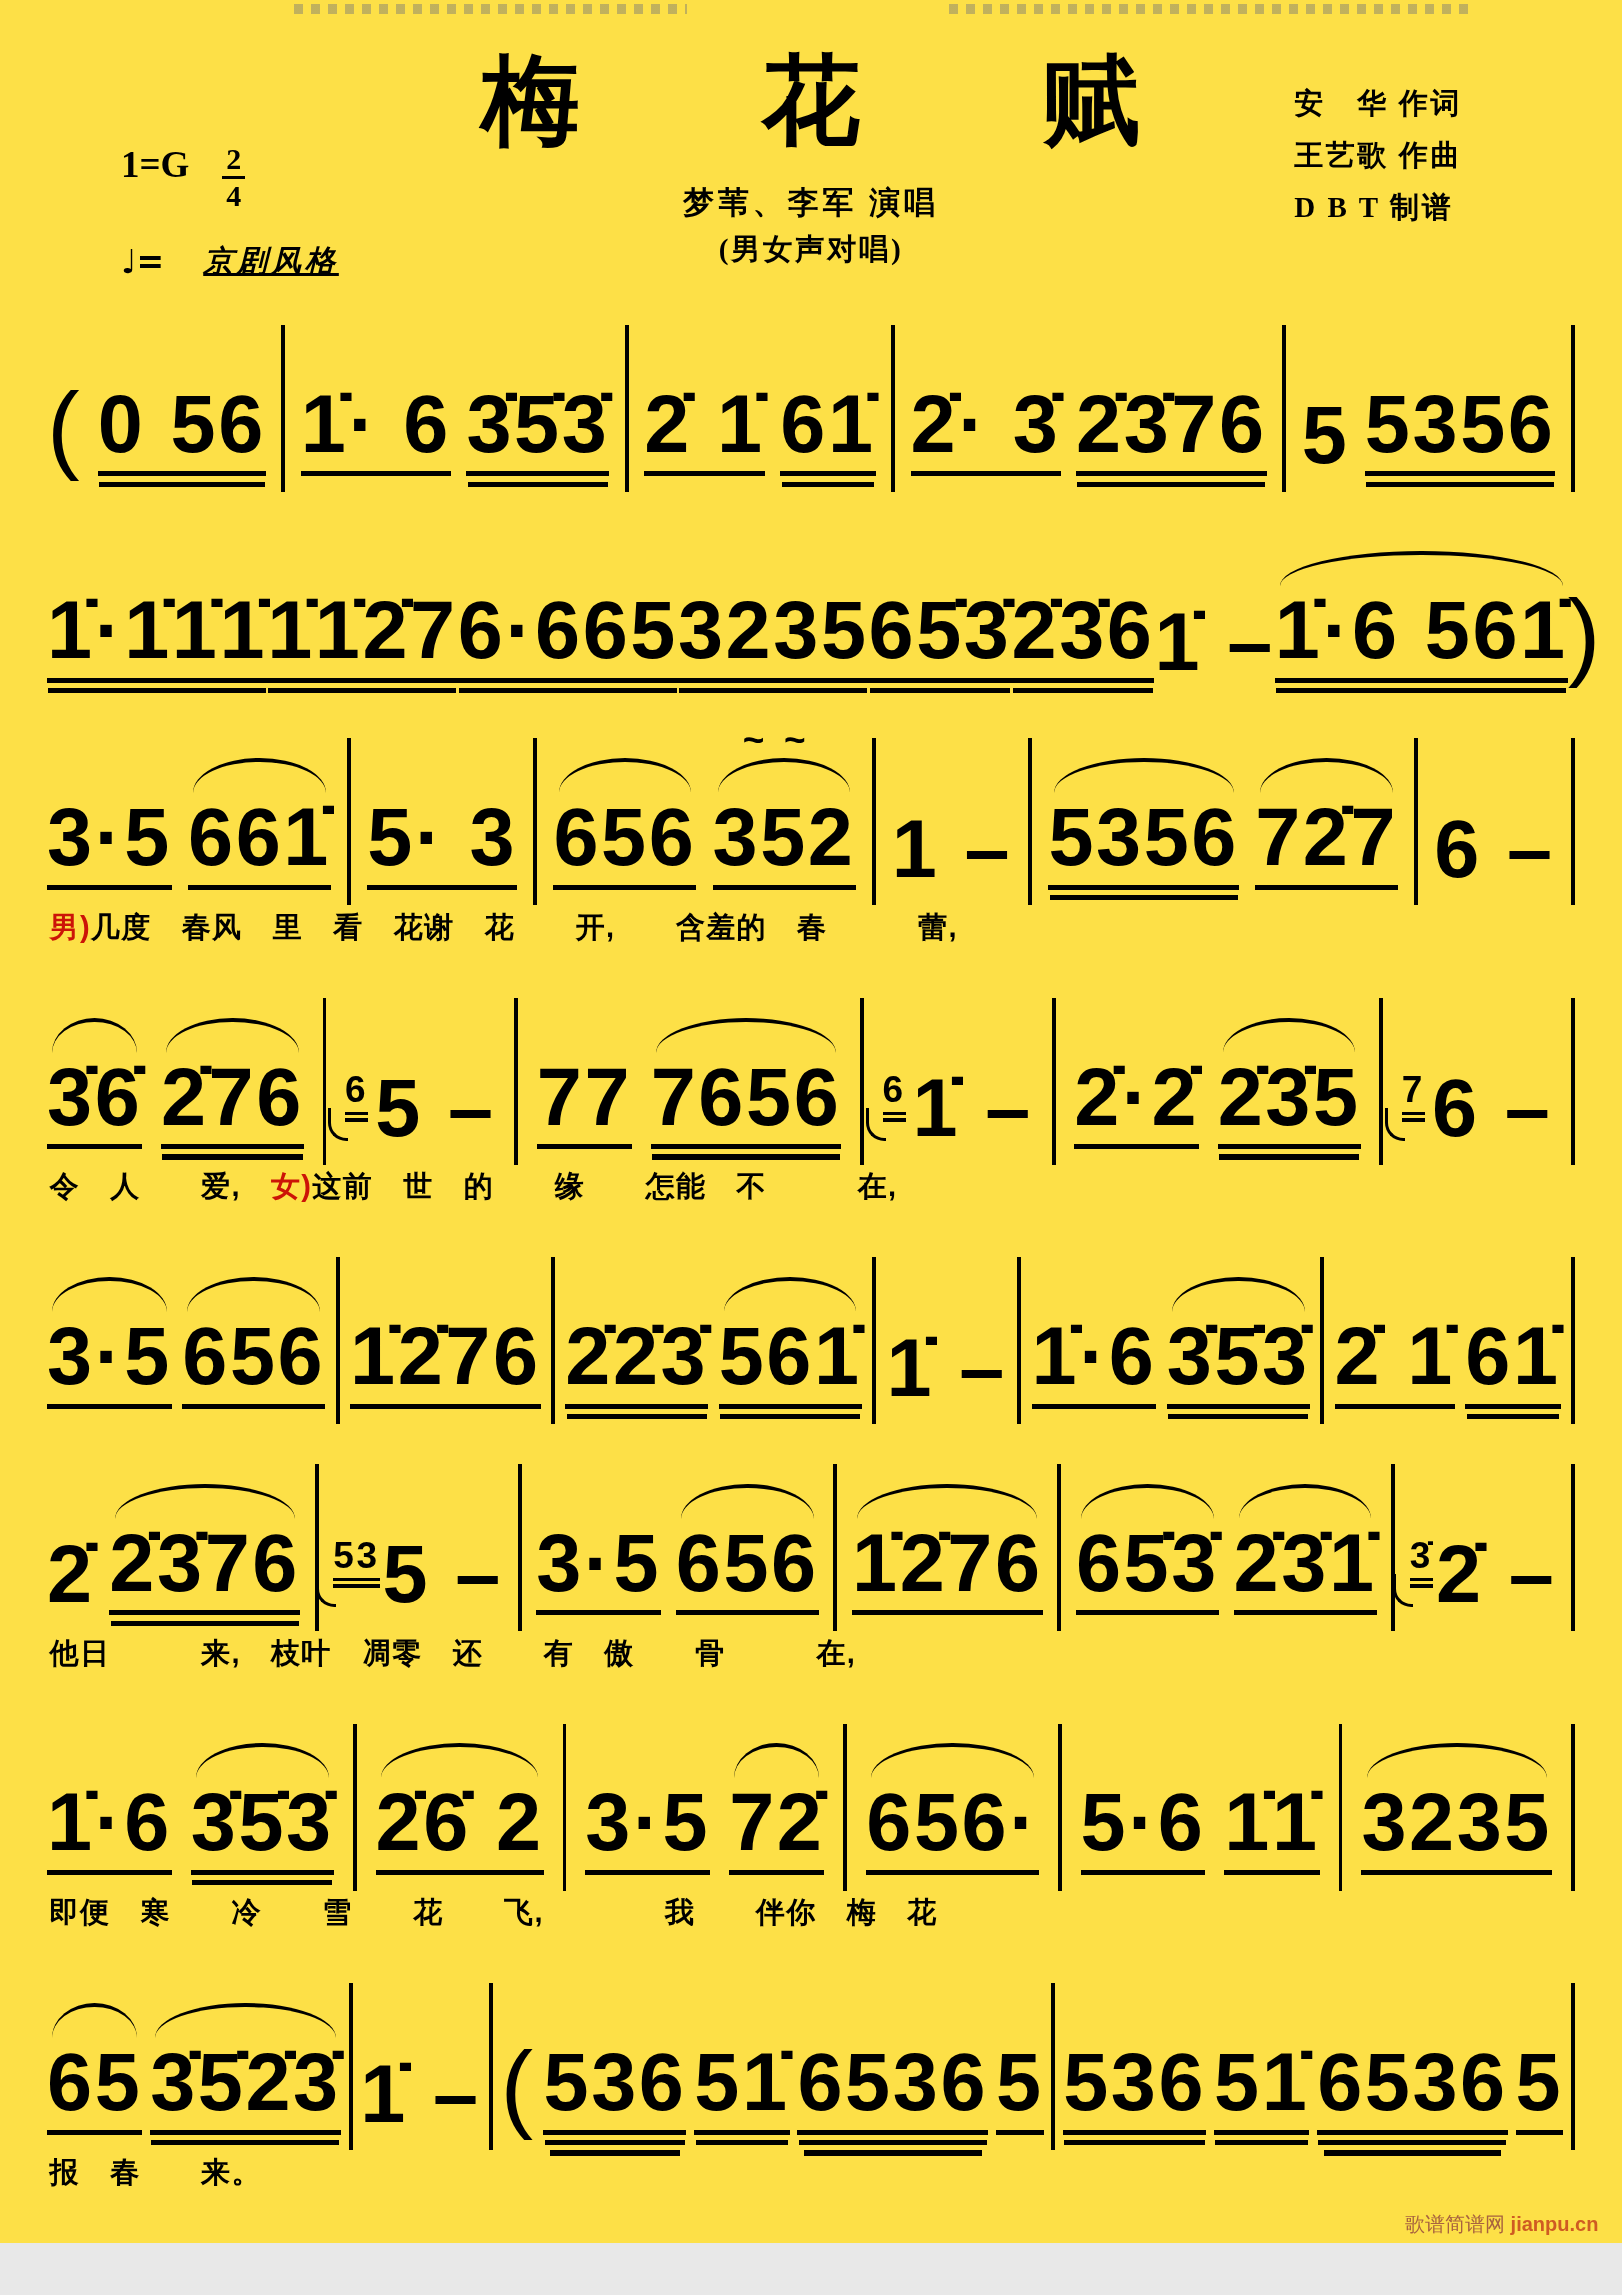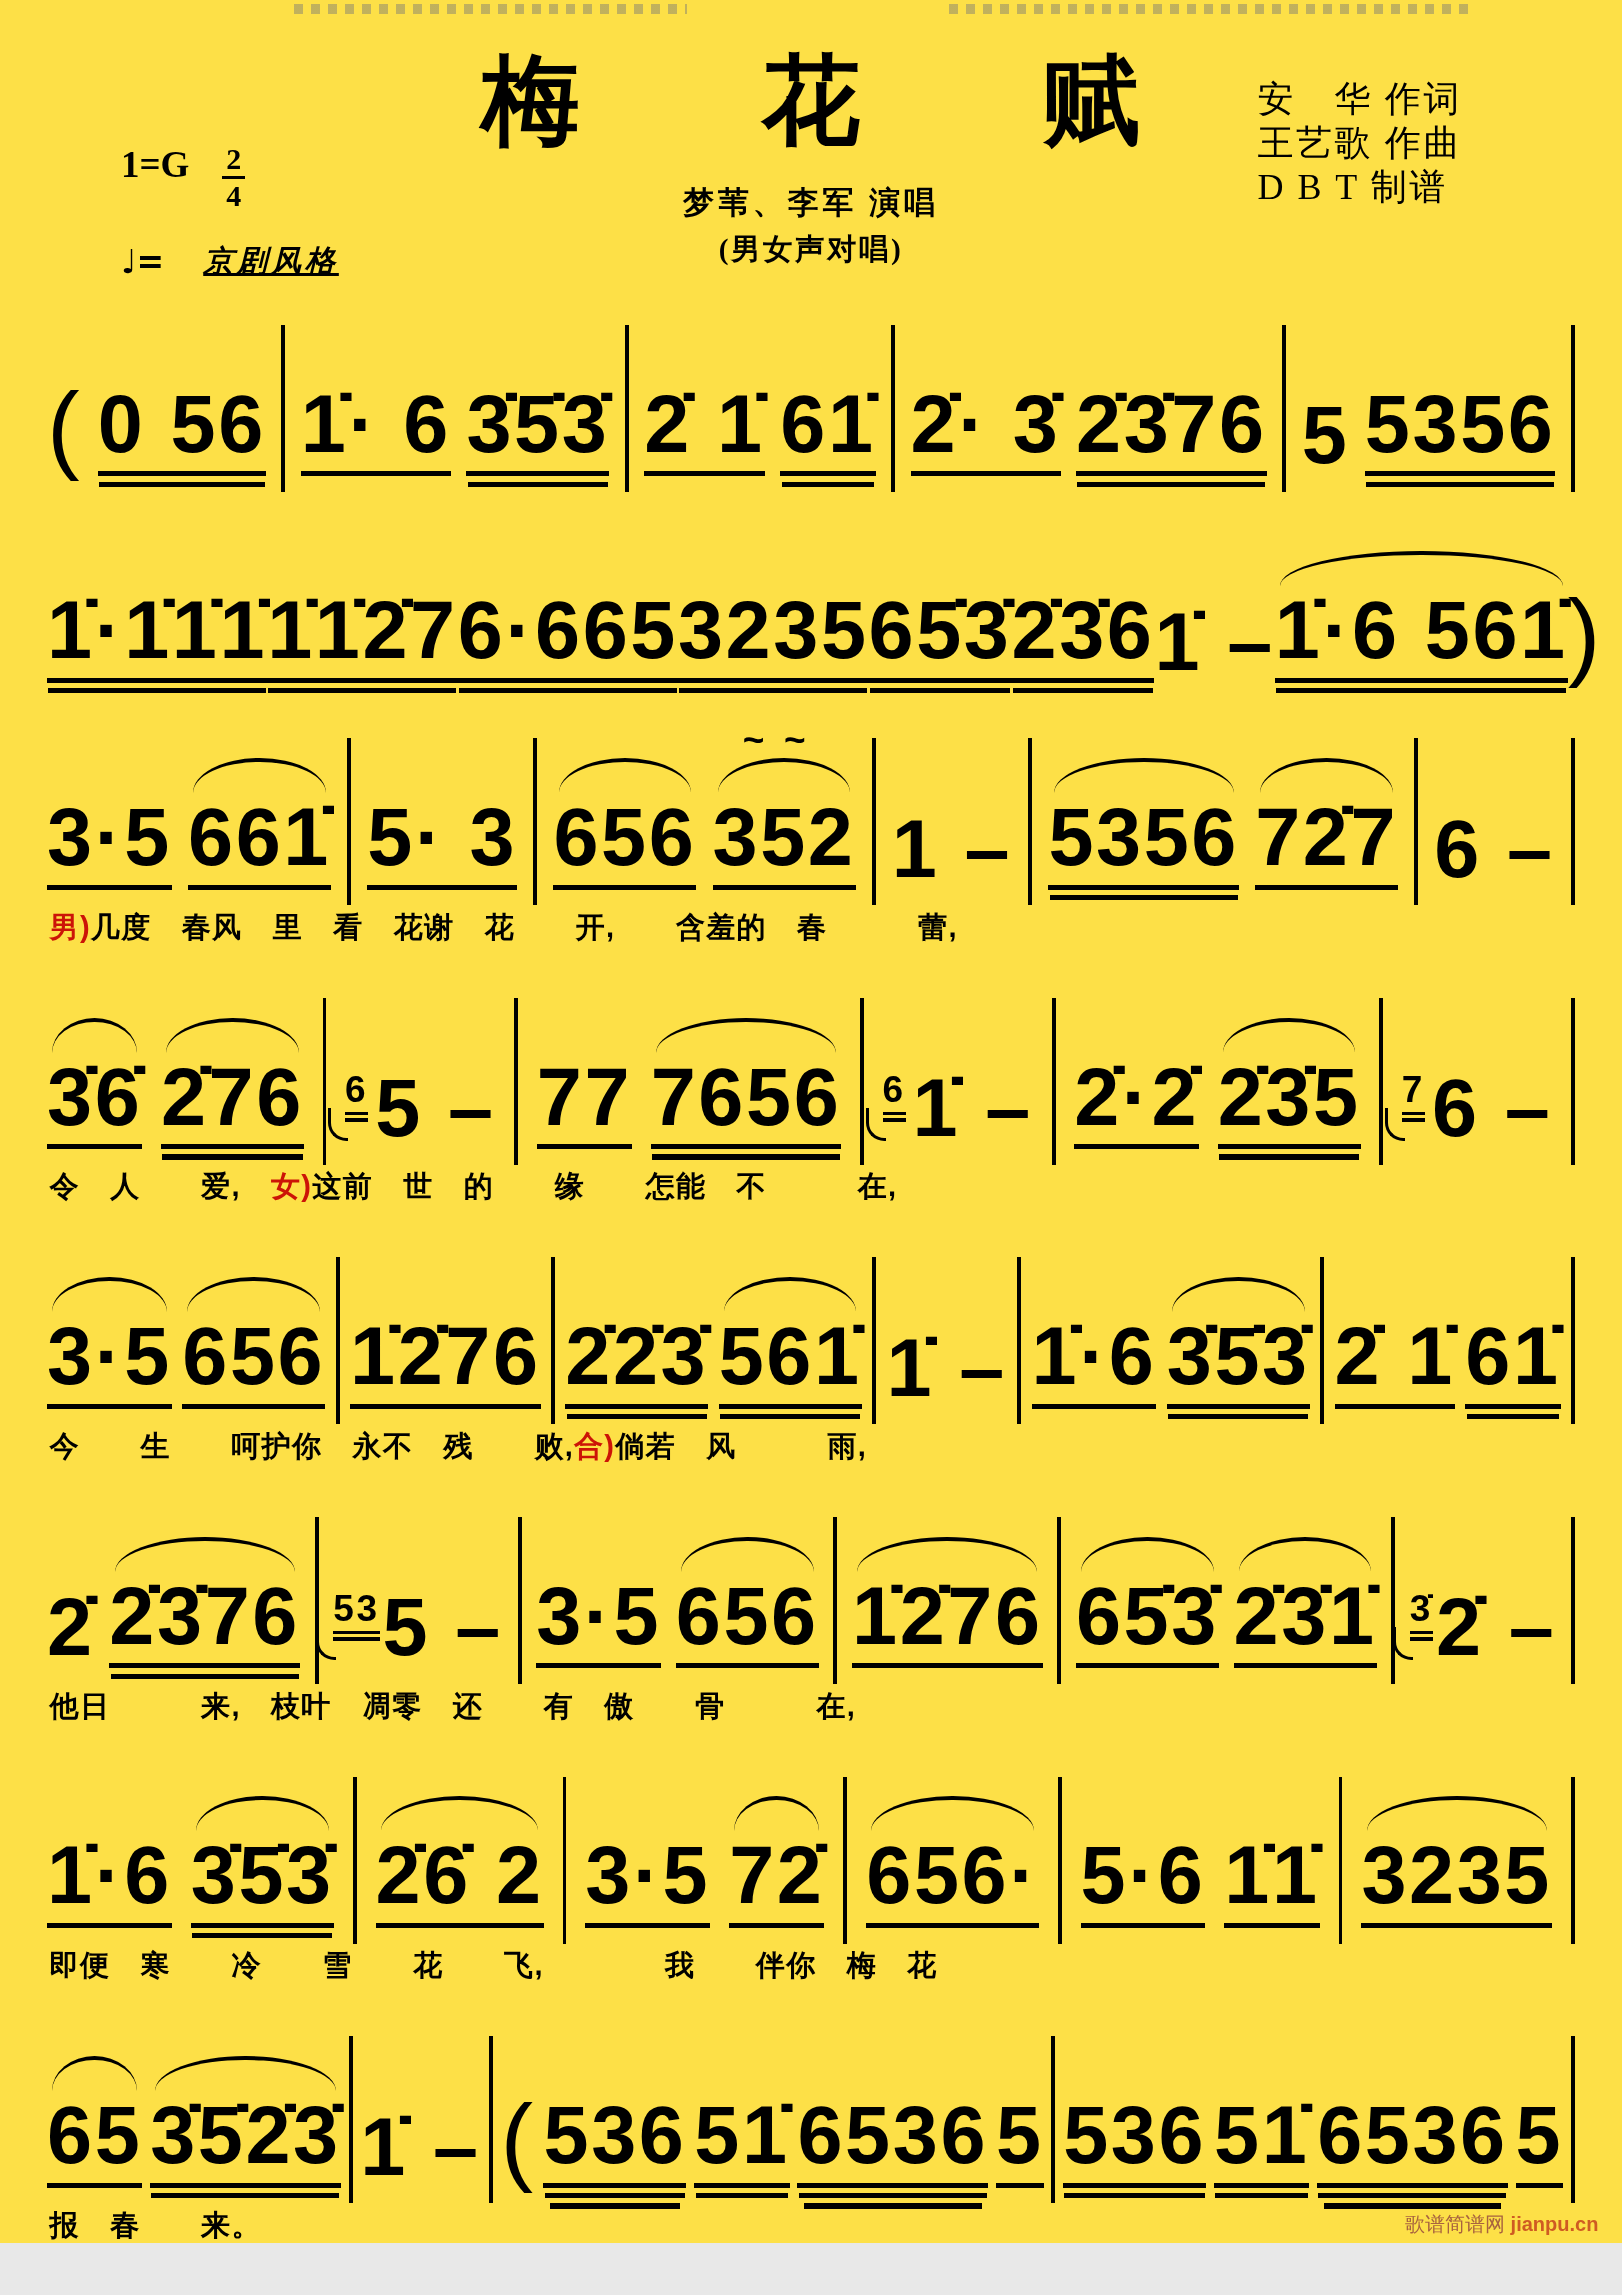--- a/index.html
+++ b/index.html
@@ -20,21 +20,21 @@
   .keysig{position:absolute;top:143px;left:121px;font-family:"Liberation Serif",serif;
     font-weight:bold;font-size:37px;display:flex;align-items:flex-start;gap:33px;}
   .frac{display:inline-flex;flex-direction:column;align-items:center;font-size:30px;line-height:1.05;}
   .frac .num{border-bottom:3.3px solid #000;padding:0 3.9px 1.3px;}
   .frac .den{padding-top:1.3px;}
   .tempo{position:absolute;top:241px;left:121px;font-size:30px;font-weight:bold;
     display:flex;align-items:center;gap:39px;}
   .tempo .sym{font-family:"DejaVu Sans",sans-serif;font-size:33px;}
   .tempo .sty{font-style:italic;font-family:"Liberation Serif",serif;letter-spacing:3.9px;text-decoration:underline;}
   .credits{position:absolute;top:77px;right:160px;text-align:left;
-    font-family:"Liberation Serif",serif;font-weight:normal;font-size:36px;line-height:44px;
+    font-family:"Liberation Serif",serif;font-weight:bold;font-size:29px;line-height:52px;
     letter-spacing:2.6px;white-space:pre-line;}
   
   .score{padding:0 47px;}
   .line-block{position:relative;}
   .mline{display:flex;align-items:flex-end;justify-content:space-between;
     padding:37px 0 18.3px;font-size:81px;font-weight:bold;line-height:1;}
   .grp{position:relative;white-space:pre;letter-spacing:2.6px;}
   .in{display:inline-block;white-space:pre;}
   .u1 .in,.u2 .in,.u3 .in{border-bottom:5.2px solid #000;padding-bottom:6.5px;}
   .u2::after,.u3::after{content:"";position:absolute;left:1.3px;right:1.3px;bottom:-10.5px;height:5.2px;background:#000;}
@@ -176,21 +176,20 @@
           <span class="bar"></span>
           <span class="grp"><span class="in">1̇ –</span></span>
           <span class="bar"></span>
           <span class="grp u1"><span class="in">1̇·6</span></span>
           <span class="grp u2 arc"><span class="in">3̇5̇3̇</span></span>
           <span class="bar"></span>
           <span class="grp u1"><span class="in">2̇ 1̇</span></span>
           <span class="grp u2"><span class="in">61̇</span></span>
           <span class="bar"></span>
         </div>
-        <div class="lyr"><span>今　　生　　呵护你　永不　残　　败,</span><span class="red">合)</span><span>倘若　风　　　雨,</span></div>
       </div>
       <div class="line-block">
         <div class="mline">
           <span class="grp"><span class="in">2̇</span></span>
           <span class="grp u2 arc"><span class="in">2̇3̇76</span></span>
           <span class="bar"></span>
           <span class="grp grace"><span class="in">53</span></span>
           <span class="grp"><span class="in">5 –</span></span>
           <span class="bar"></span>
           <span class="grp u1"><span class="in">3·5</span></span>

